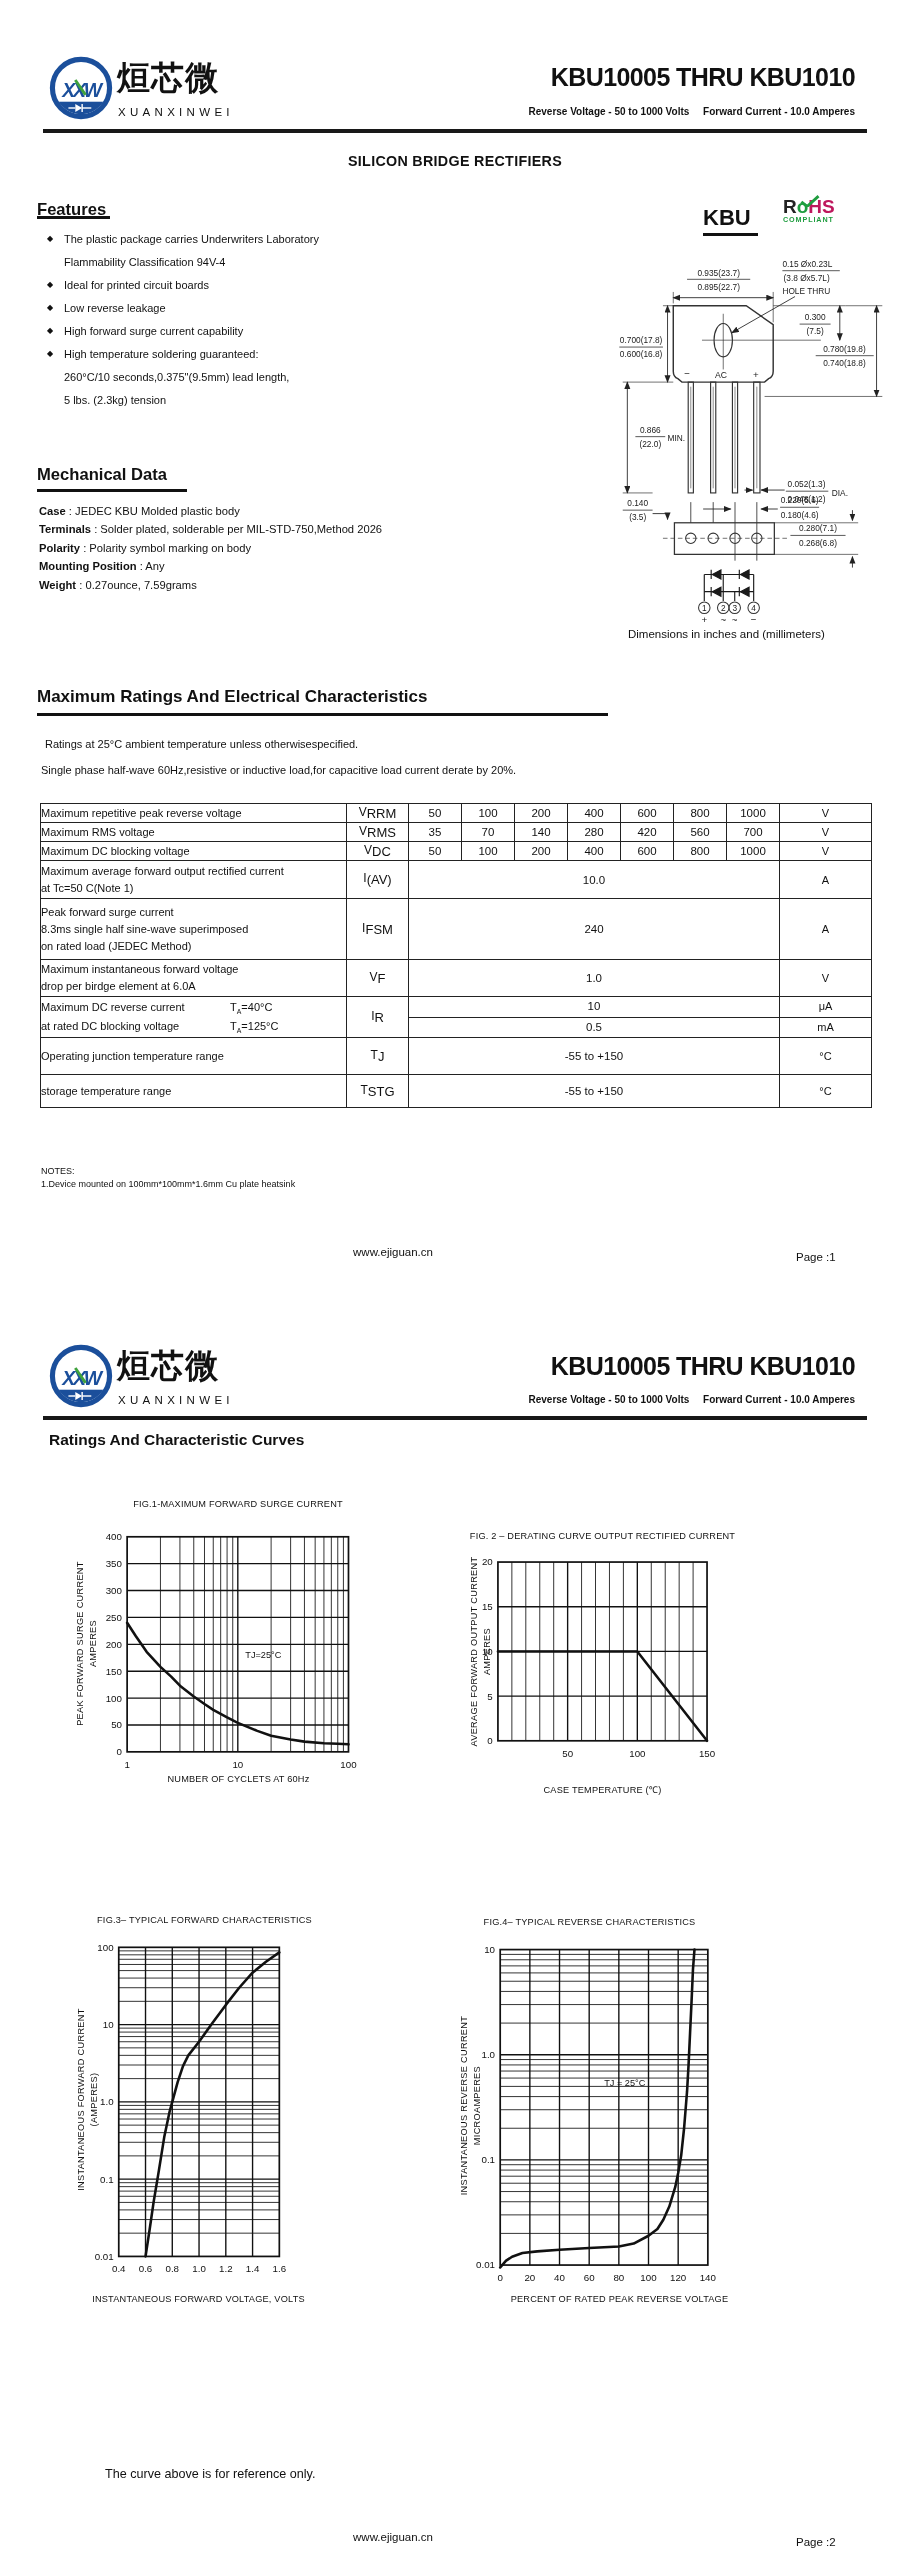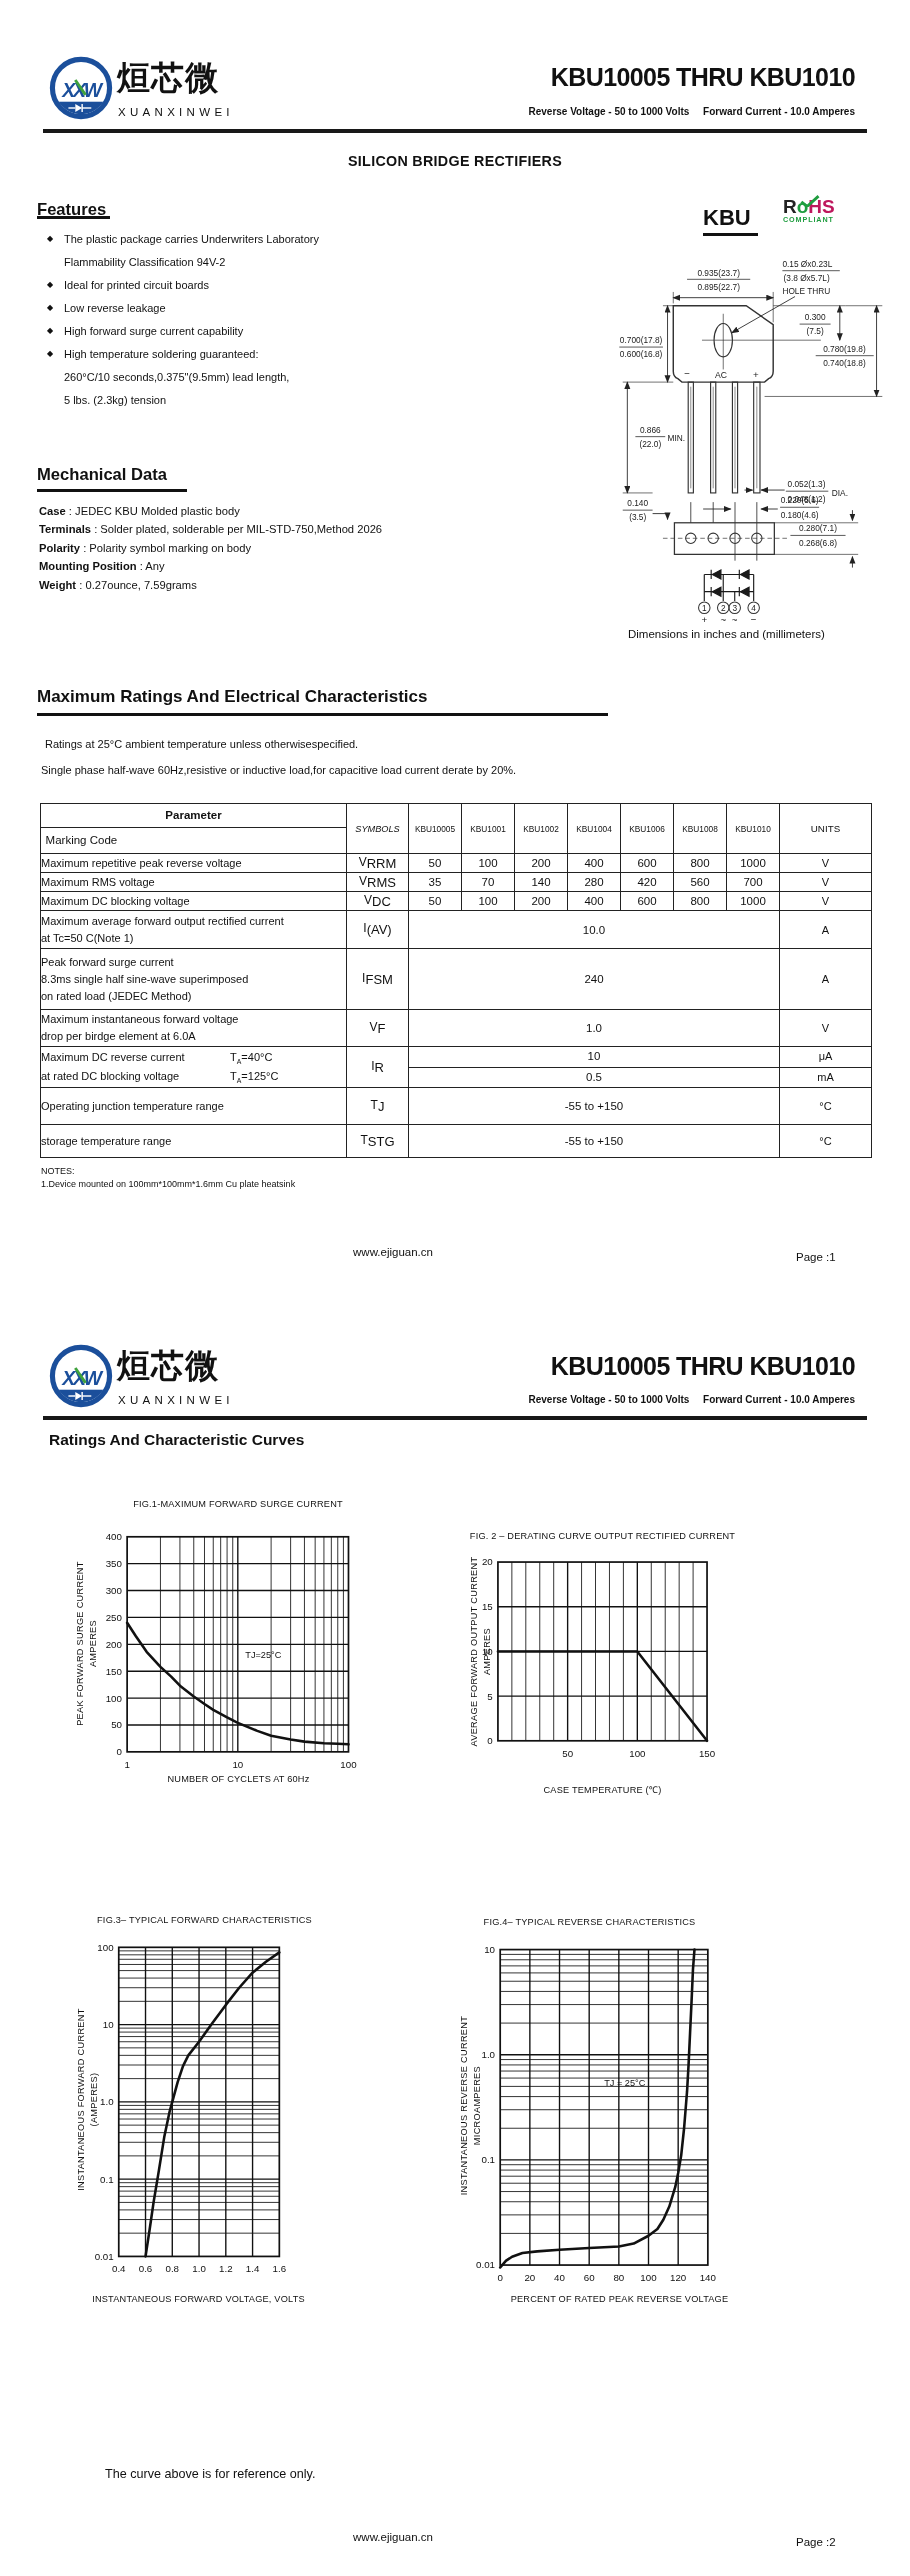--- a/index.html
+++ b/index.html
@@ -89,21 +89,21 @@
 
   <div class="abs sec-h" style="left:37px;top:200px;">Features</div>
   <div class="abs sec-underline" style="left:37px;top:216px;width:73px;"></div>
   <div class="abs" style="left:47px;top:227px;width:436px;">
     <div class="feat-line">
         <span class="bullet">◆</span>
         <span>The plastic package carries Underwriters Laboratory</span>
       </div>
     <div class="feat-line">
         <span class="bullet"></span>
-        <span>Flammability Classification 94V-2</span>
+        <span>Flammability Classification 94V-4</span>
       </div>
     <div class="feat-line">
         <span class="bullet">◆</span>
         <span>Ideal for printed circuit boards</span>
       </div>
     <div class="feat-line">
         <span class="bullet">◆</span>
         <span>Low reverse leakage</span>
       </div>
     <div class="feat-line">
@@ -292,35 +292,20 @@
       <col style="width:53px">
         <col style="width:53px">
         <col style="width:53px">
         <col style="width:53px">
       <col style="width:53px">
         <col style="width:53px">
         <col style="width:53px">
       <col style="width:92px">
     </colgroup>
     <tbody>
-        <tr style="height:49px;">
-      <th style="padding:0;">
-        <div class="th-param">Parameter</div>
-        <div class="th-marking">Marking Code</div>
-      </th>
-      <th class="th-sym">SYMBOLS</th>
-      <th class="th-model">KBU10005</th>
-      <th class="th-model">KBU1001</th>
-      <th class="th-model">KBU1002</th>
-      <th class="th-model">KBU1004</th>
-      <th class="th-model">KBU1006</th>
-      <th class="th-model">KBU1008</th>
-      <th class="th-model">KBU1010</th>
-      <th class="th-units">UNITS</th>
-    </tr>
     <tr style="height:19px;">
       <td class="pcell">Maximum repetitive peak reverse voltage</td>
       <td class="vcell"><span class="sym-base">V</span><span class="sym-sub">RRM</span></td>
       <td class="vcell">50</td>
       <td class="vcell">100</td>
       <td class="vcell">200</td>
       <td class="vcell">400</td>
       <td class="vcell">600</td>
       <td class="vcell">800</td>
       <td class="vcell">1000</td>

